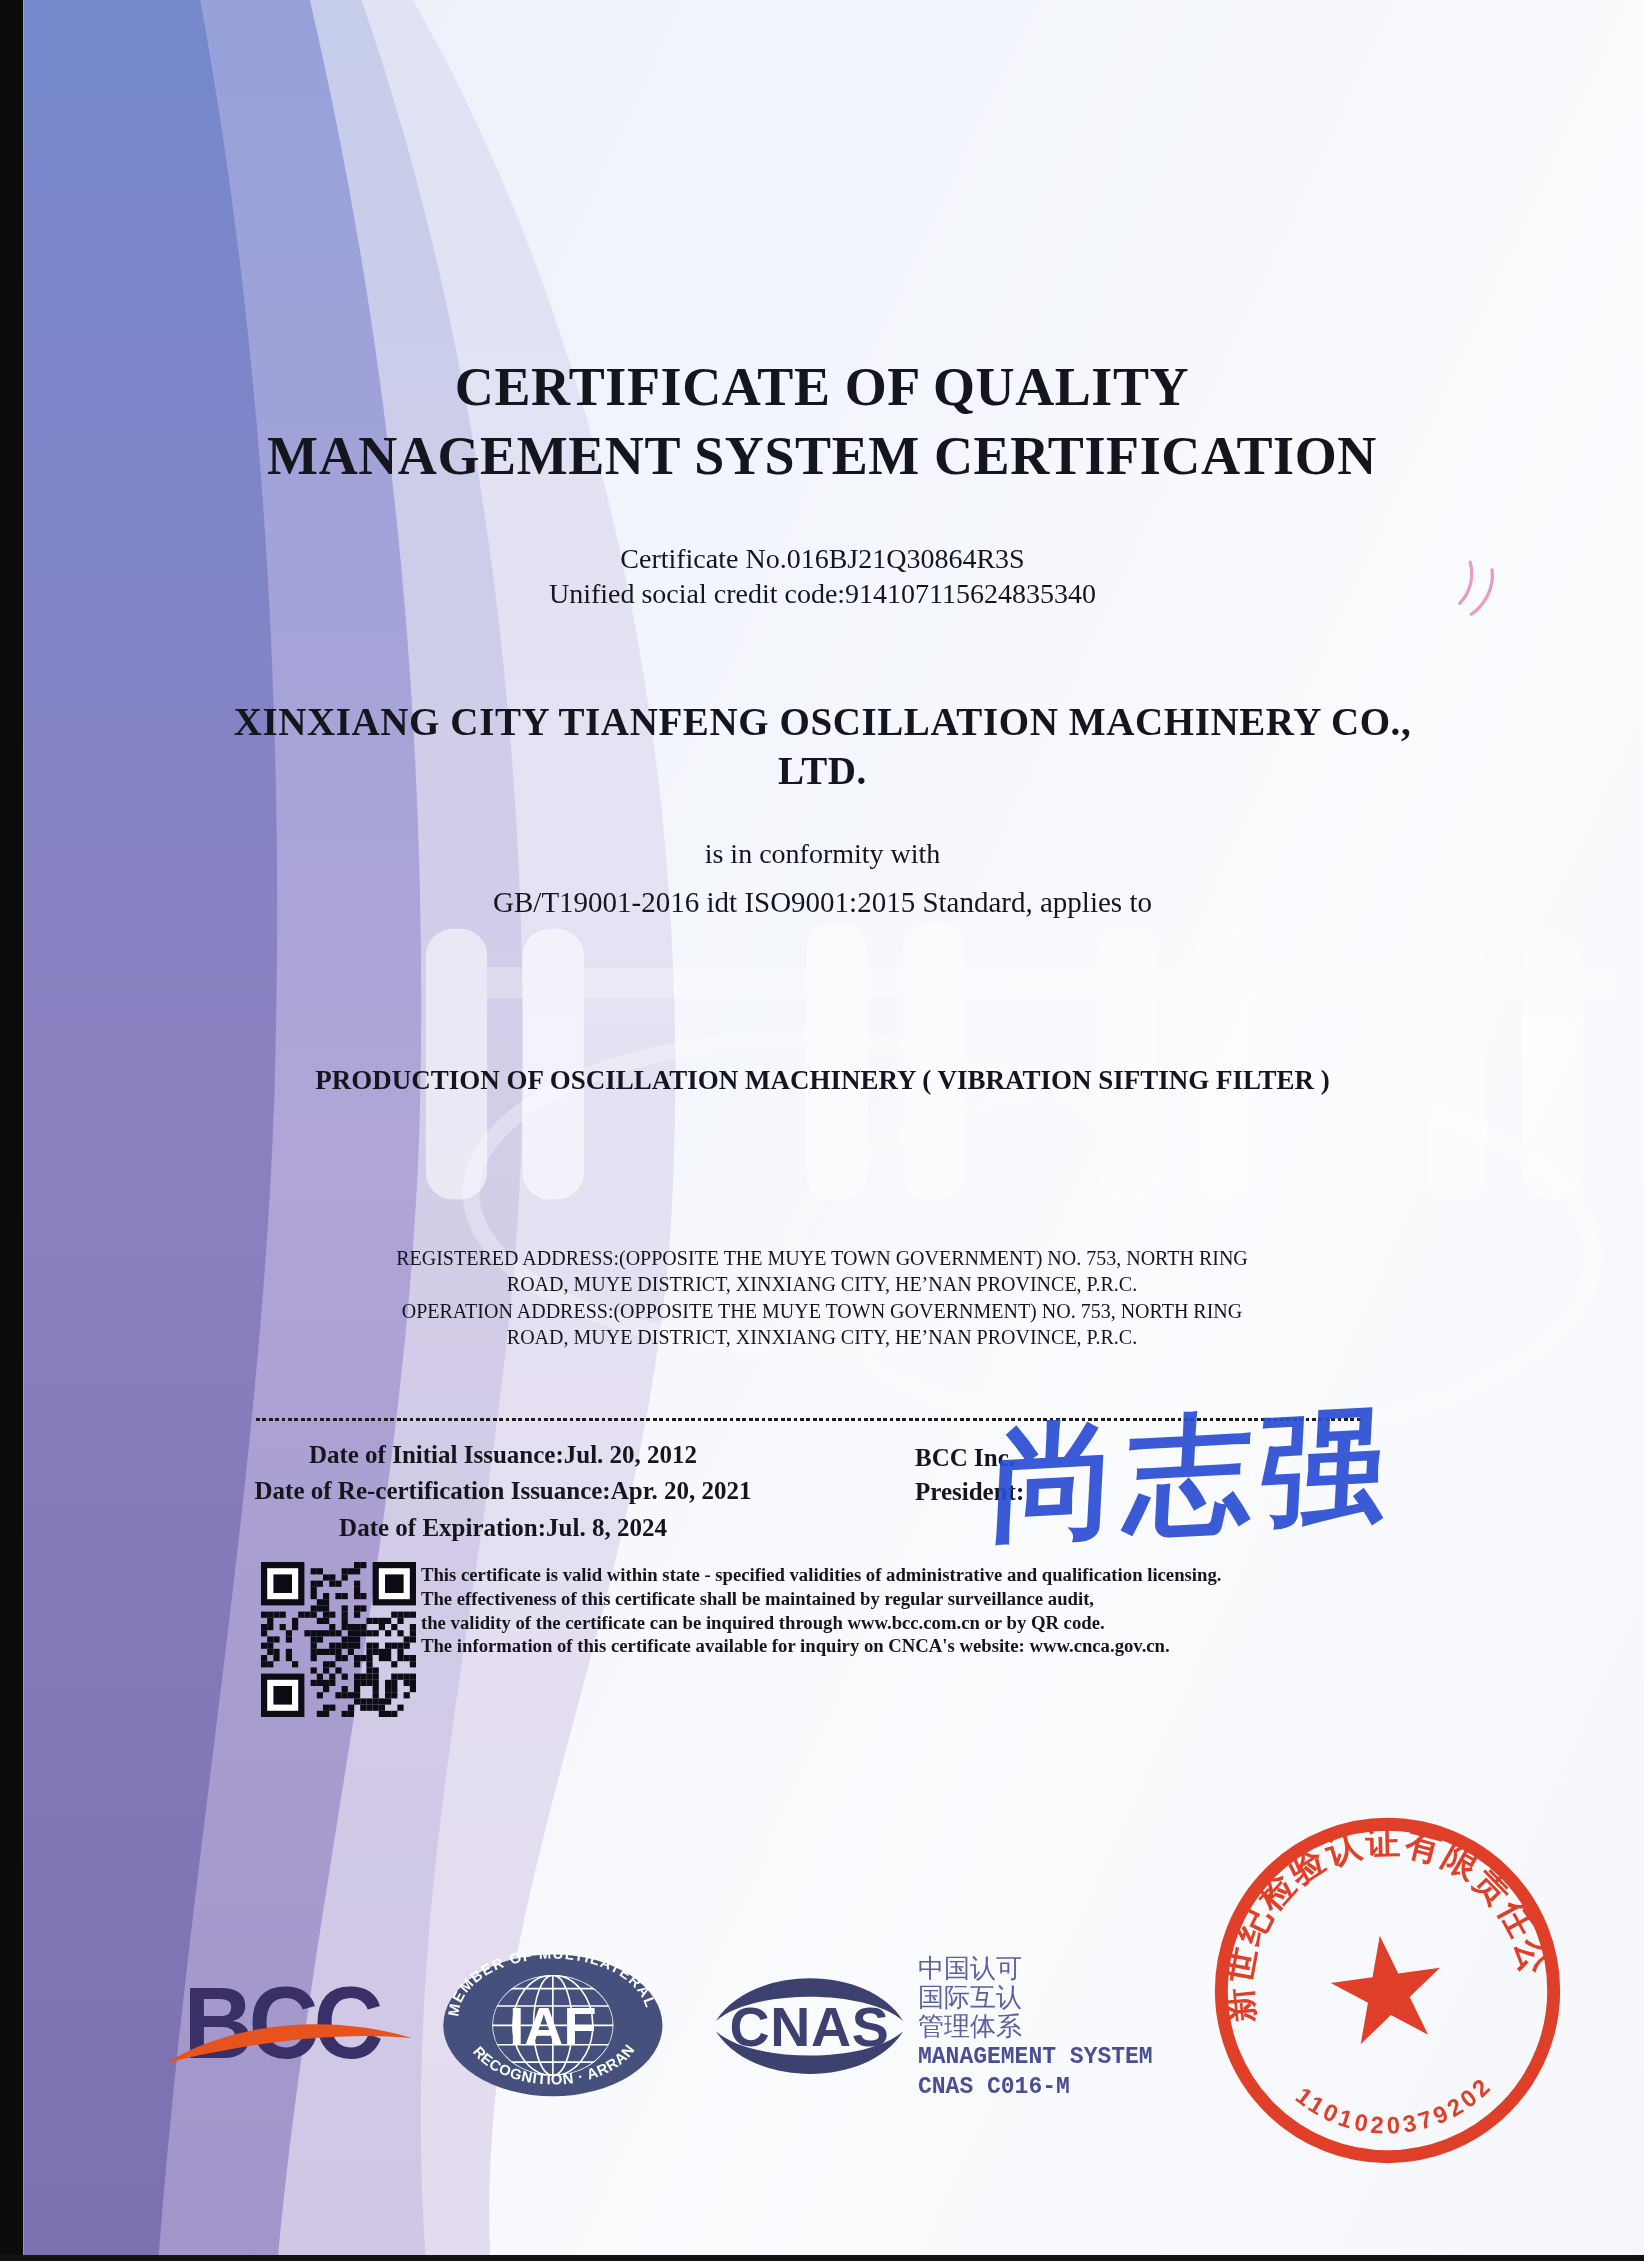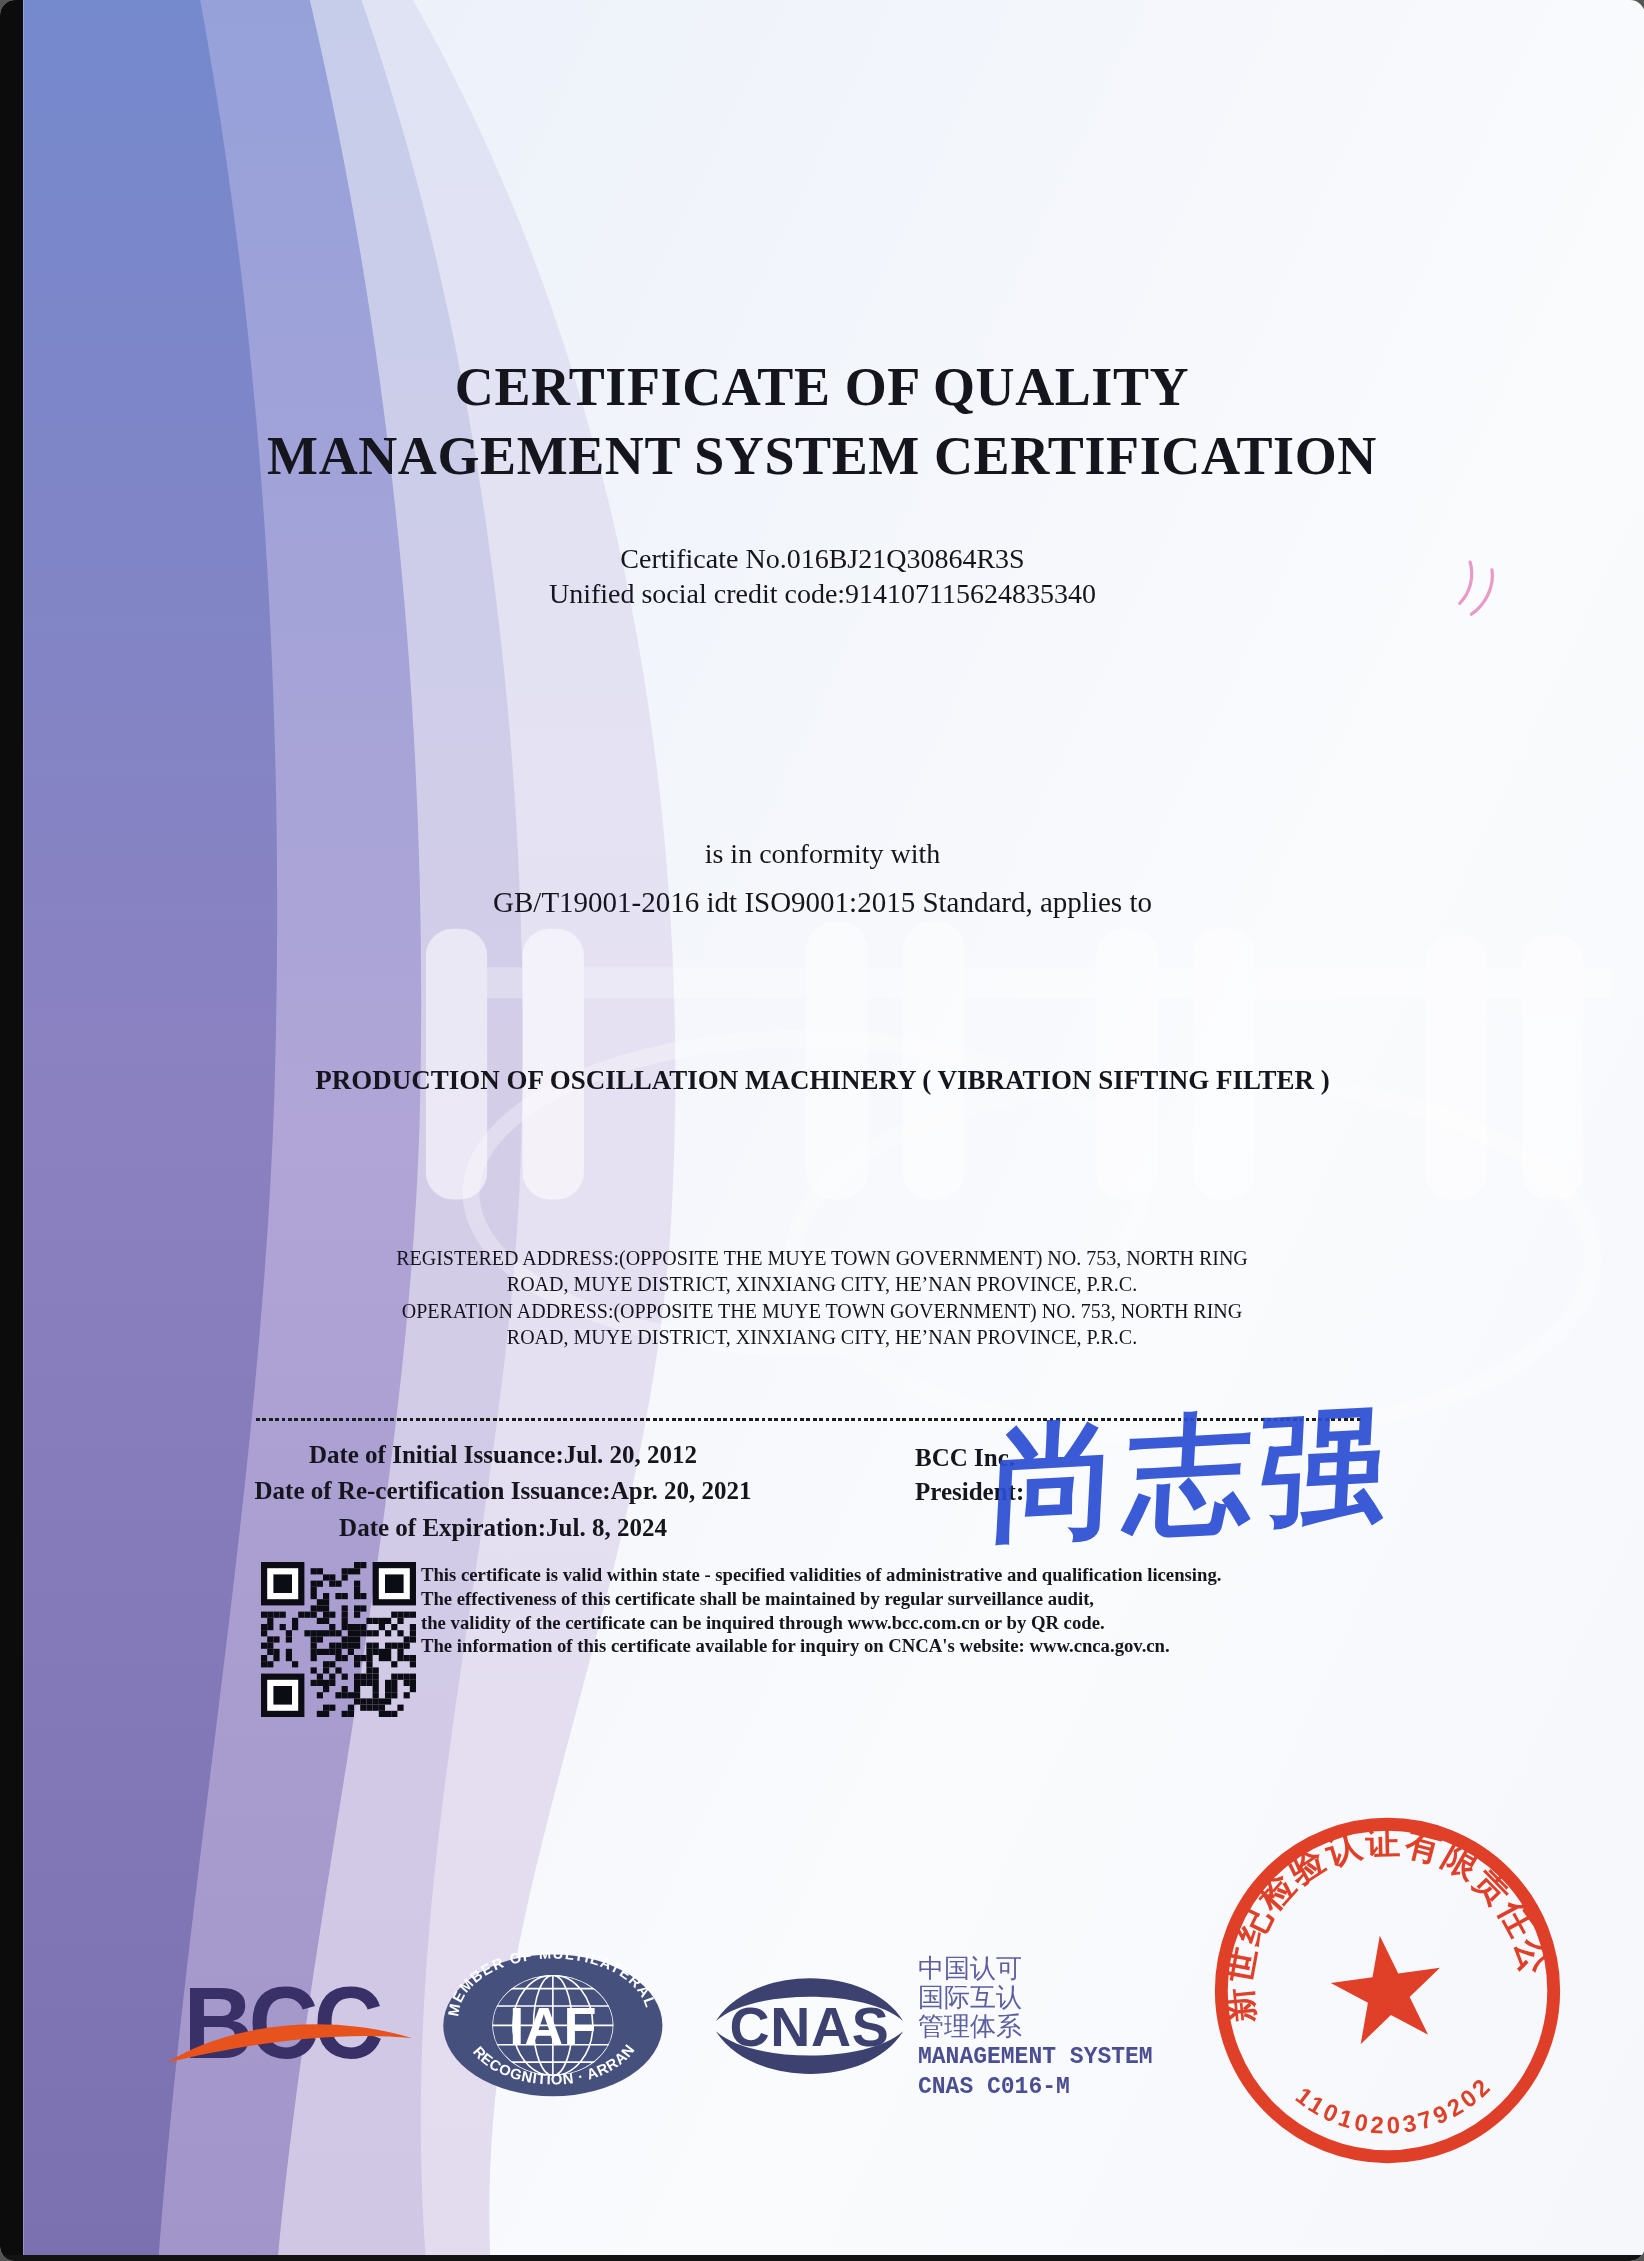--- a/index.html
+++ b/index.html
@@ -1,19 +1,19 @@
 <!DOCTYPE html>
 <html style="font-size:10.3px"><head>
 <meta charset="utf-8">
 <style>
   html,body{margin:0;padding:0;background:#555;}
   .page{
     position:relative;width:1645px;height:2261px;overflow:hidden;
     background:linear-gradient(115deg,#e9eef8 0%,#f2f5fb 35%,#fafbfd 65%,#f6f7fb 100%);
-    font-family:"Liberation Serif", serif;color:#15151d;border-radius:15px;
+    font-family:"Liberation Serif", serif;color:#15151d;
   }
   .abs{position:absolute;}
   .bg-svg{left:0;top:0;}
   .strip-left{left:0;top:0;width:23px;height:2261px;background:#0c0c0c;}
   .strip-bottom{left:0;top:2255px;width:1645px;height:5.8px;background:#131313;}
   .ctr{text-align:center;}
   .title{left:161px;top:353px;width:1322px;font-size:54px;font-weight:700;line-height:1.28;letter-spacing:0.6px;}
   .certnos{left:0;top:542px;width:1645px;font-size:28px;font-weight:400;line-height:1.24;}
   .certify{left:0;top:629px;width:1645px;font-size:26.4px;}
   .company{left:0;top:698px;width:1645px;font-size:39px;font-weight:700;line-height:1.25;letter-spacing:0.6px;}
@@ -99,20 +99,24 @@
   <div class="abs certnos ctr">
     <div>Certificate No.016BJ21Q30864R3S</div>
     <div>Unified social credit code:914107115624835340</div>
   </div>
 
   <svg class="abs pinkmark" width="58" height="71" viewBox="0 0 90 110">
     <path d="M12,78 C30,60 34,34 28,14 M30,95 C52,80 66,52 62,26" stroke="#e070b0" stroke-width="5" fill="none" opacity="0.7" stroke-linecap="round"></path>
   </svg>
 
 
+  <div class="abs company ctr">
+    <div>XINXIANG CITY TIANFENG OSCILLATION MACHINERY CO.,</div>
+    <div>LTD.</div>
+  </div>
 
   <div class="abs conformity ctr">is in conformity with</div>
   <div class="abs standard ctr">GB/T19001-2016 idt ISO9001:2015 Standard, applies to</div>
   <div class="abs scope ctr">PRODUCTION OF OSCILLATION MACHINERY ( VIBRATION SIFTING FILTER )</div>
 
   <div class="abs addresses ctr">
     <div>REGISTERED ADDRESS:(OPPOSITE THE MUYE TOWN GOVERNMENT) NO. 753, NORTH RING</div>
     <div>ROAD, MUYE DISTRICT, XINXIANG CITY, HE’NAN PROVINCE, P.R.C.</div>
     <div>OPERATION ADDRESS:(OPPOSITE THE MUYE TOWN GOVERNMENT) NO. 753, NORTH RING</div>
     <div>ROAD, MUYE DISTRICT, XINXIANG CITY, HE’NAN PROVINCE, P.R.C.</div>

